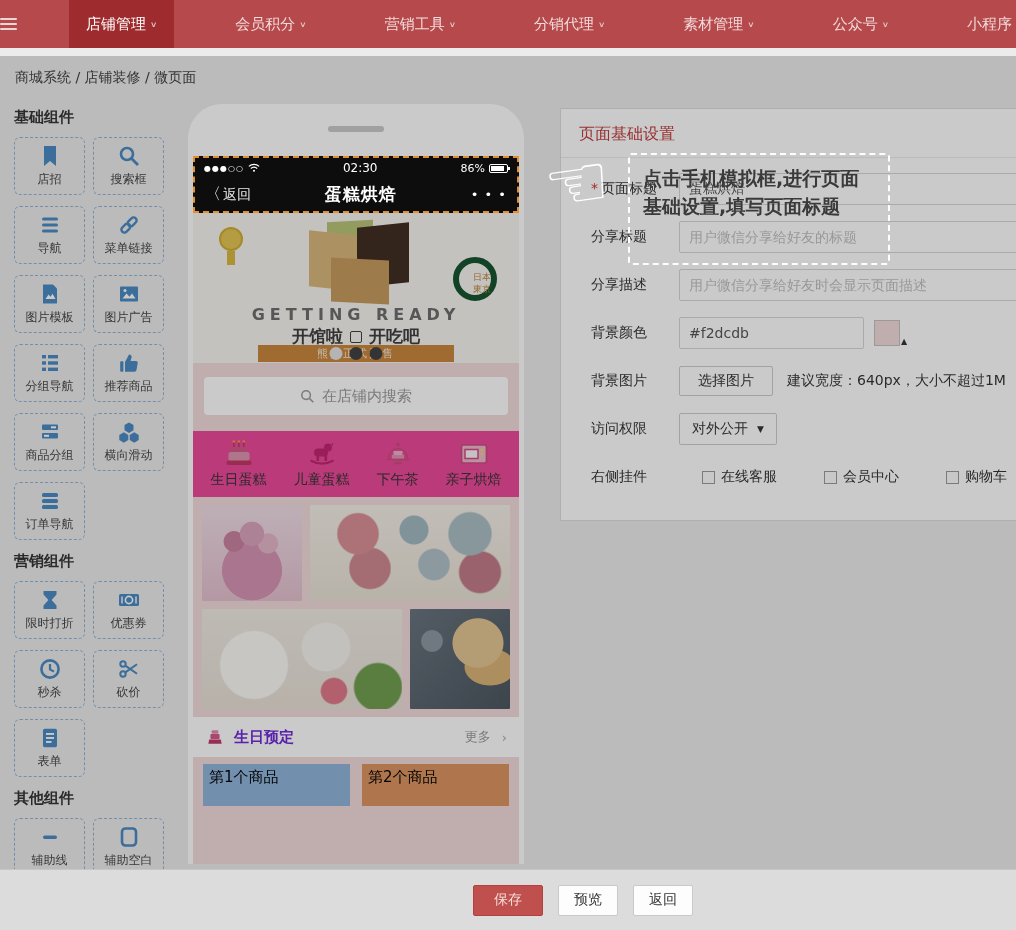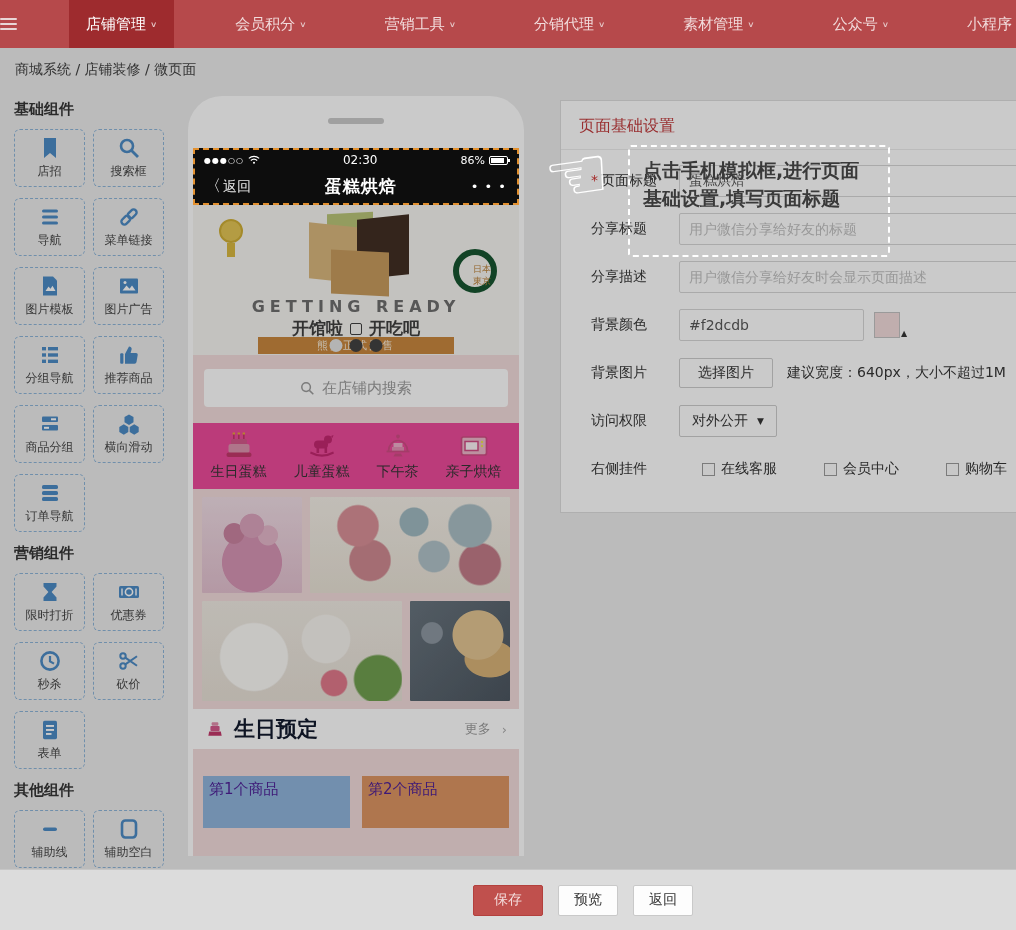--- a/index.html
+++ b/index.html
@@ -9,21 +9,21 @@
   
   .topbar { position:absolute; left:0; top:0; width:1016px; height:48px; background:#b6494b; display:flex; align-items:stretch; z-index:40; }
   .hamburger { width:46px; display:flex; flex-direction:column; justify-content:center; align-items:center; gap:3px; cursor:pointer; }
   .hamburger i { display:block; width:17px; height:2px; background:#e9d6d6; border-radius:1px; }
   .menu { display:flex; align-items:stretch; margin-left:8px; }
   .menu-item { display:flex; align-items:center; padding:0 17px; color:#f2dcdc; font-size:15px; cursor:pointer; white-space:nowrap;margin-left:44px; }
   .menu-item .chev { font-size:10px; margin-left:4px; color:#e6c9c9; transform:scaleY(.8); }
   .menu-item.active { background:#9e2b2e; color:#fff; }
 
   
-  .content { position:absolute; left:0; top:48px; width:1016px; height:821px; background:#ececec; overflow:hidden; }
+  .content { position:absolute; left:0; top:56px; width:1016px; height:821px; background:#ececec; overflow:hidden; }
   .dim { position:absolute; inset:0; background:rgba(15,15,15,.22); z-index:10; pointer-events:none; }
 
   .breadcrumb { position:absolute; left:15px; top:13px; font-size:14px; color:#3f3f3f; }
 
   
   .sidebar { position:absolute; left:14px; top:40px; width:160px; }
   .sec-title { font-size:15px; font-weight:bold; color:#333; margin:12px 0 10px 0; }
   .comp-grid { display:flex; flex-wrap:wrap; gap:11px 8px; }
   .comp-btn { width:71px; height:58px; border:1px dashed #8cb4d8; border-radius:6px; display:flex; flex-direction:column; align-items:center; justify-content:center; gap:3px; cursor:pointer; color:#4a89c4; }
   .comp-btn svg { width:24px; height:24px; fill:currentColor; stroke:none; }
@@ -99,26 +99,26 @@
       radial-gradient(circle at 66% 82%, #e0788a 0 8%, transparent 9%),
       linear-gradient(#f0ebe3, #e7e0d6); }
   .im-bread { flex:0 0 100px; height:100px; background:
       radial-gradient(ellipse at 68% 34%, #e3c491 0 26%, transparent 27%),
       radial-gradient(ellipse at 80% 58%, #d9b276 0 22%, transparent 23%),
       radial-gradient(circle at 22% 32%, #8c96a0 0 10%, transparent 11%),
       linear-gradient(135deg, #67737d, #4a545e); }
 
   .psec { background:#fff; height:40px; display:flex; align-items:center; padding:0 12px; gap:9px; cursor:pointer; }
   .psec svg { width:20px; height:20px; }
-  .psec .ttl { font-size:21px; font-weight:bold; color:#0f172a; flex:1; }
+  .psec .ttl { font-size:15px; font-weight:bold; color:#6d28d9; flex:1; }
   .psec .more { font-size:13px; color:#999; }
   .psec .gt { color:#aaa; font-size:13px; margin-left:2px; }
 
   .pprod { display:flex; gap:12px; padding:7px 10px; cursor:pointer; }
-  .pprod .box { flex:1; height:52px; font-size:15px; color:#4c1d95; padding:4px 6px;margin-top:20px; }
+  .pprod .box { flex:1; height:42px; font-size:15px; color:#000000; padding:4px 6px; }
   .p-blue { background:#8fb4dc; }
   .p-orange { background:#dd9460; }
 
   
   .panel { position:absolute; left:560px; top:52px; width:474px; background:#fff; border:1px solid #ddd; padding-bottom:26px; }
   .panel-title { color:#c13a3c; font-size:16px; padding:15px 18px 12px; border-bottom:1px solid #ececec; }
   .frow { display:flex; align-items:center; margin:14px 0 0 30px; min-height:34px; }
   .flabel { width:88px; font-size:14px; color:#333; flex:0 0 88px; position:relative; }
   .flabel .req { color:#d0302f; margin-right:3px; }
   .tinput { height:32px; border:1px solid #d6d6d6; border-radius:2px; font-size:14px; color:#555; padding:0 9px; font-family:inherit; background:#fff; }

